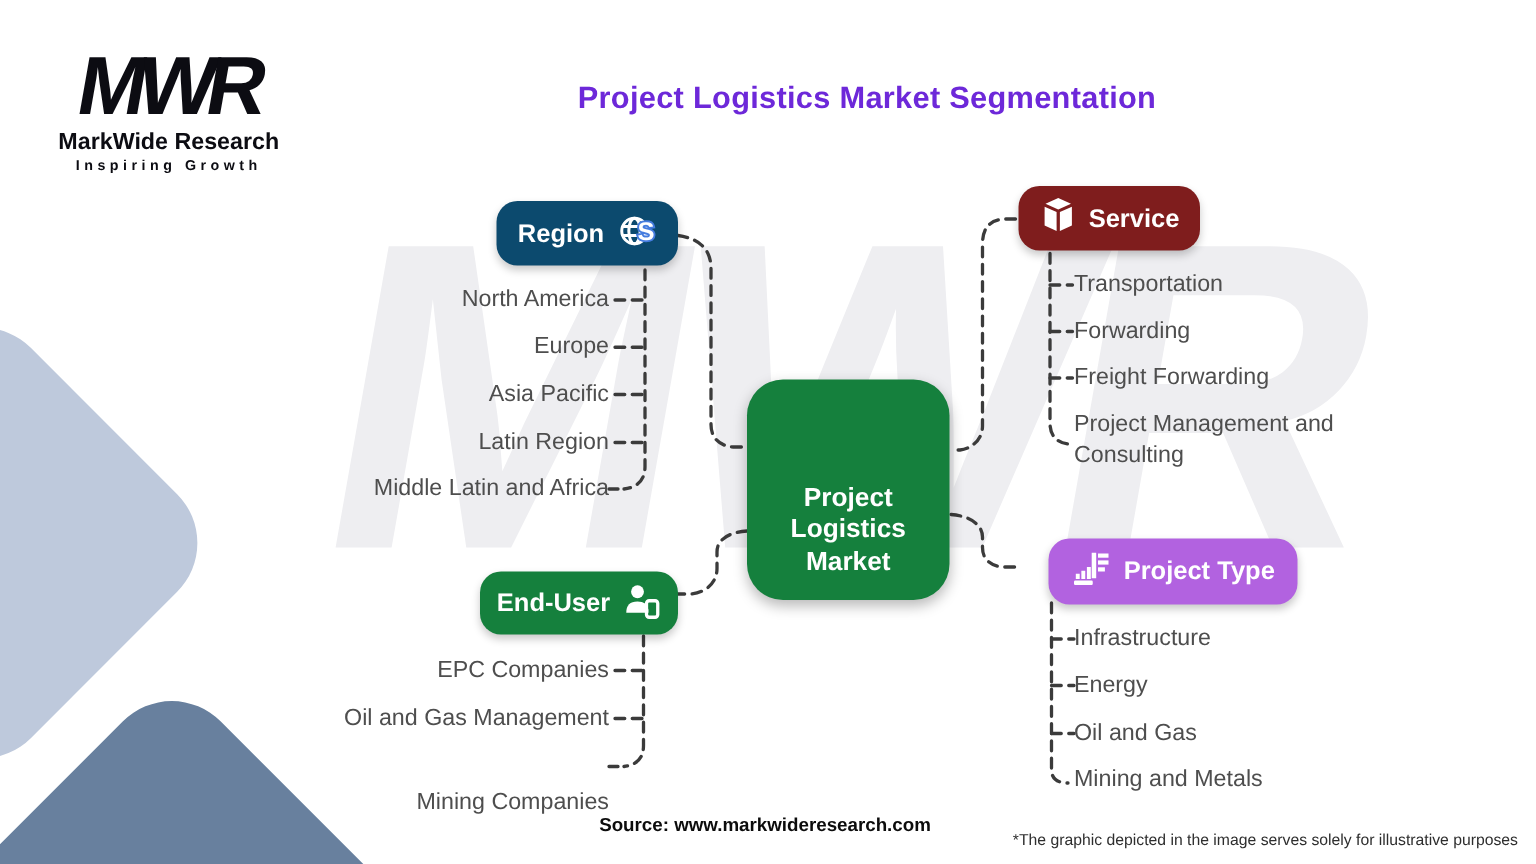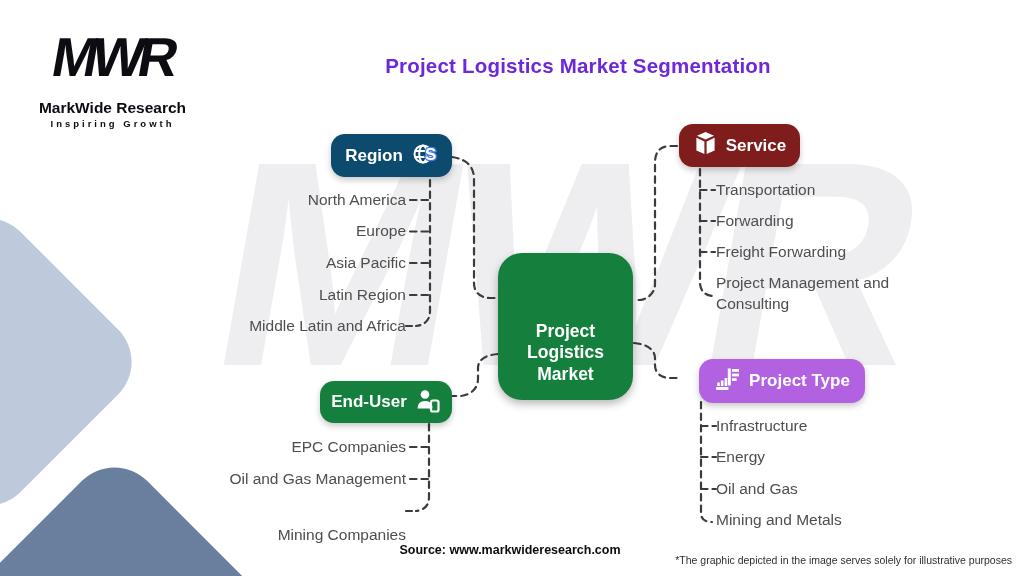--- a/index.html
+++ b/index.html
@@ -11,21 +11,21 @@
              font-weight:900;letter-spacing:-16px;transform:skewX(-10deg);
              z-index:1;user-select:none;}
   .diamond{position:absolute;transform:rotate(45deg);z-index:2;}
   .diamond-light{left:-127px;top:247px;width:230px;height:230px;border-radius:46px;}
   .diamond-dark{left:-3px;top:497px;width:235px;height:235px;border-radius:46px;}
 
   
   .logo{position:absolute;left:30px;top:28px;width:165px;text-align:center;z-index:5;}
   .logo-acronym{font-size:55px;line-height:58px;font-weight:900;letter-spacing:-6px;
                 transform:skewX(-10deg);color:#0c0c12;}
-  .logo-name{font-size:15.5px;font-weight:bold;color:#0c0c12;margin-top:13px;}
+  .logo-name{font-size:15.5px;font-weight:bold;color:#0c0c12;margin-top:0;}
   .logo-tagline{font-size:9.5px;font-weight:bold;letter-spacing:3px;color:#0c0c12;margin-top:1px;}
 
   .title{position:absolute;left:272px;top:54px;width:612px;text-align:center;
          font-size:20.5px;font-weight:bold;color:#4f4f4f;z-index:5;letter-spacing:.2px;}
 
   .overlay{position:absolute;left:0;top:0;z-index:3;}
 
   .node{position:absolute;display:flex;align-items:center;justify-content:center;gap:8px;
         color:#fff;font-weight:bold;font-size:17px;border-radius:14px;z-index:4;
         box-shadow:0 3px 6px rgba(0,0,0,.22);}

